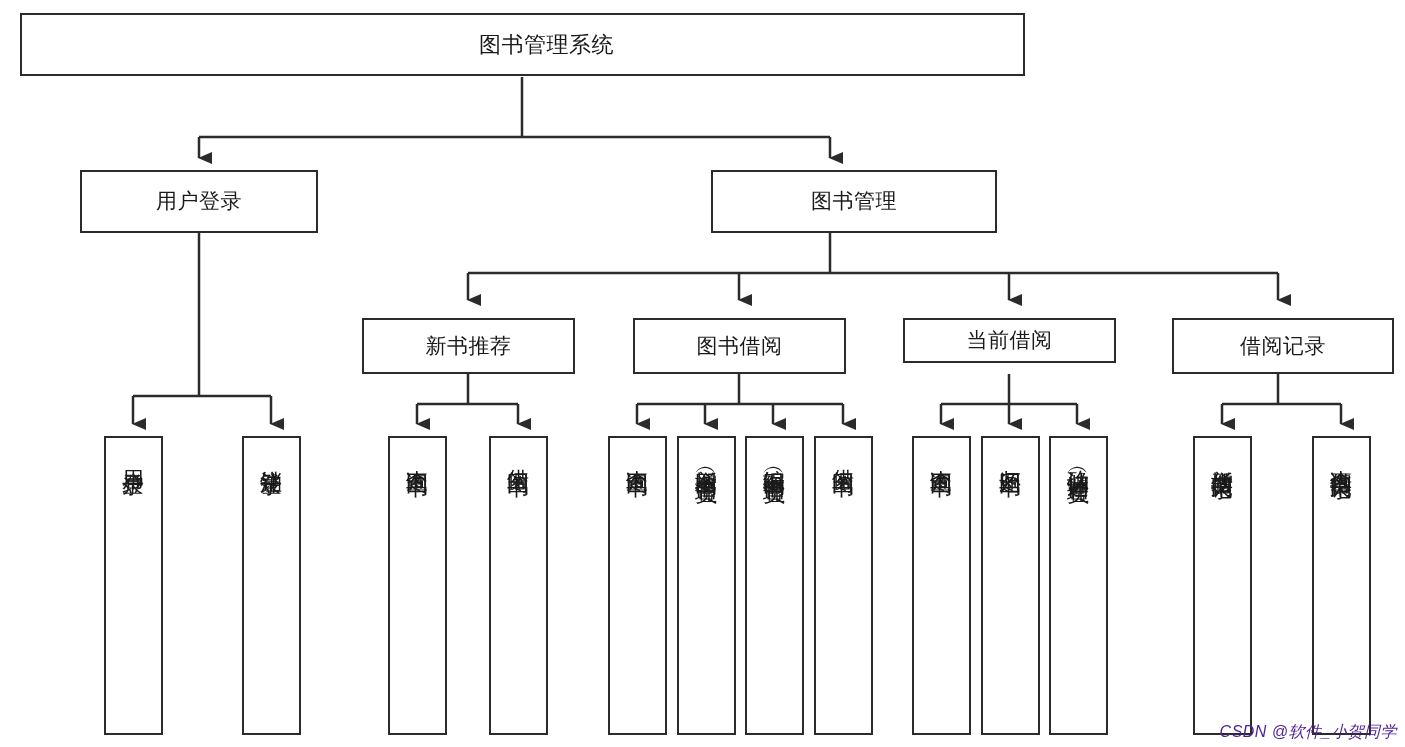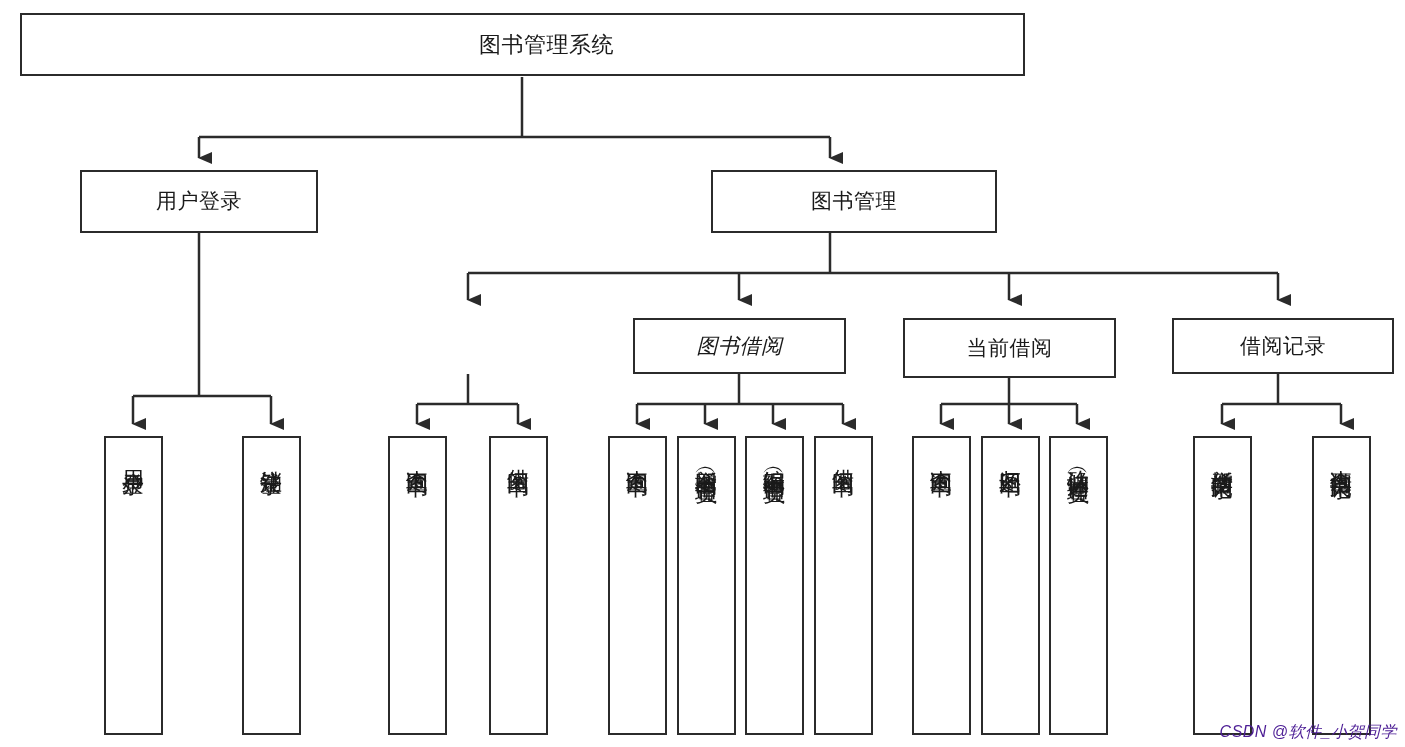--- a/index.html
+++ b/index.html
@@ -138,26 +138,29 @@
   </div>
 
   <div class="node horizontal" style="left:80px; top:170px; width:238px; height:63px;">
     <span class="node-label">用户登录</span>
   </div>
 
   <div class="node horizontal" style="left:711px; top:170px; width:286px; height:63px;">
     <span class="node-label">图书管理</span>
   </div>
 
-
-  <div class="node horizontal" style="left:633px; top:318px; width:213px; height:56px;font-style:italic;">
+  <div class="node horizontal" style="left:362px; top:318px; width:213px; height:56px;">
+    <span class="node-label">新书推荐</span>
+  </div>
+
+  <div class="node horizontal" style="left:633px; top:318px; width:213px; height:56px;">
     <span class="node-label">图书借阅</span>
   </div>
 
-  <div class="node horizontal" style="left:903px; top:318px; width:213px; height:60px;">
+  <div class="node horizontal" style="left:903px; top:318px; width:213px; height:45px;">
     <span class="node-label">当前借阅</span>
   </div>
 
   <div class="node horizontal" style="left:1172px; top:318px; width:222px; height:56px;">
     <span class="node-label">借阅记录</span>
   </div>
 
   <div class="node vertical" style="left:104px; top:436px; width:59px; height:299px;">
     <span class="node-label">用户登录</span>
   </div>

